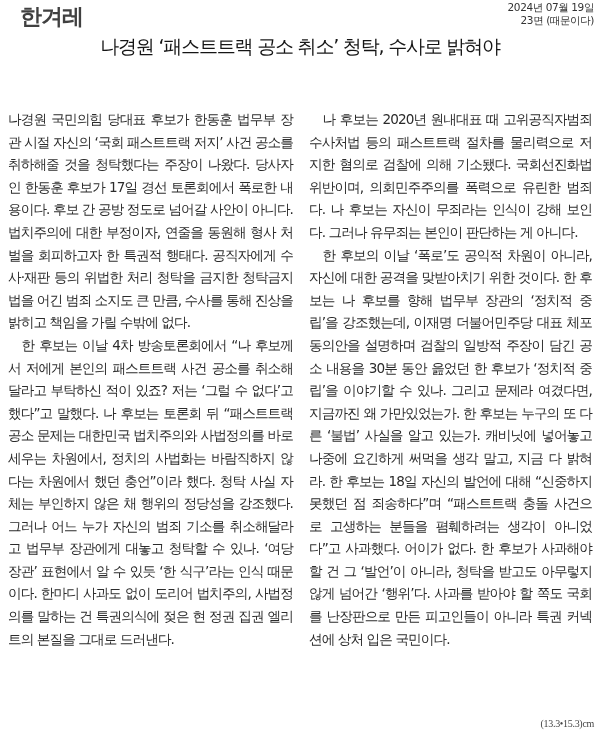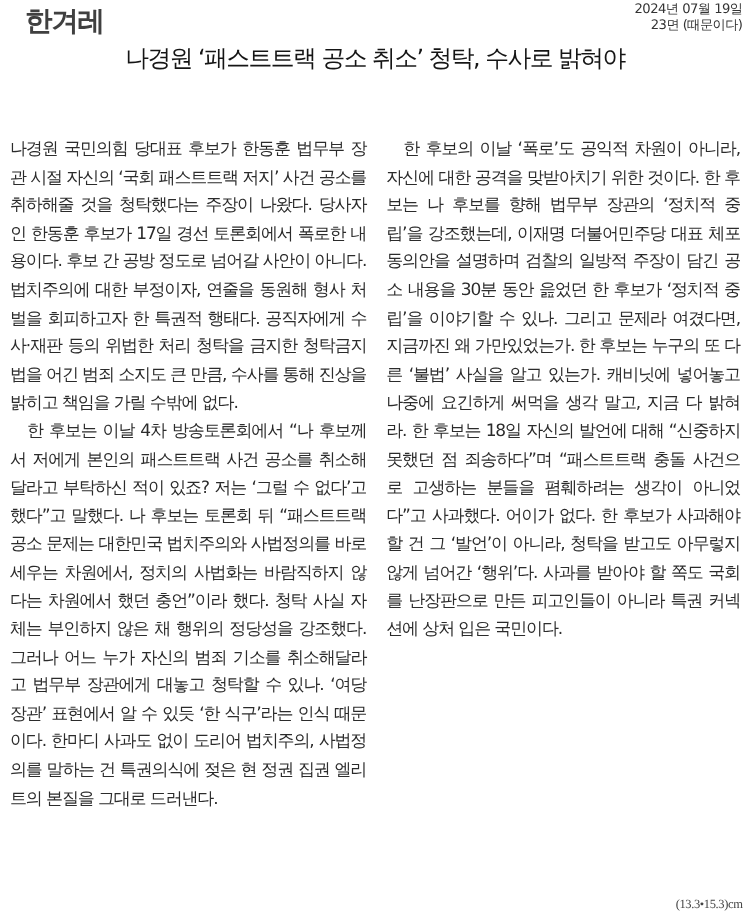--- a/index.html
+++ b/index.html
@@ -25,17 +25,18 @@
   </div>
 
   <h1 class="headline" style="margin:0;font-weight:normal;">나경원 ‘패스트트랙 공소 취소’ 청탁, 수사로 밝혀야</h1>
 
   <div class="col left">
     <p class="first">나경원 국민의힘 당대표 후보가 한동훈 법무부 장관 시절 자신의 ‘국회 패스트트랙 저지’ 사건 공소를 취하해줄 것을 청탁했다는 주장이 나왔다. 당사자인 한동훈 후보가 17일 경선 토론회에서 폭로한 내용이다. 후보 간 공방 정도로 넘어갈 사안이 아니다. 법치주의에 대한 부정이자, 연줄을 동원해 형사 처벌을 회피하고자 한 특권적 행태다. 공직자에게 수사·재판 등의 위법한 처리 청탁을 금지한 청탁금지법을 어긴 범죄 소지도 큰 만큼, 수사를 통해 진상을 밝히고 책임을 가릴 수밖에 없다.</p>
     <p>한 후보는 이날 4차 방송토론회에서 “나 후보께서 저에게 본인의 패스트트랙 사건 공소를 취소해달라고 부탁하신 적이 있죠? 저는 ‘그럴 수 없다’고 했다”고 말했다. 나 후보는 토론회 뒤 “패스트트랙 공소 문제는 대한민국 법치주의와 사법정의를 바로 세우는 차원에서, 정치의 사법화는 바람직하지 않다는 차원에서 했던 충언”이라 했다. 청탁 사실 자체는 부인하지 않은 채 행위의 정당성을 강조했다. 그러나 어느 누가 자신의 범죄 기소를 취소해달라고 법무부 장관에게 대놓고 청탁할 수 있나. ‘여당 장관’ 표현에서 알 수 있듯 ‘한 식구’라는 인식 때문이다. 한마디 사과도 없이 도리어 법치주의, 사법정의를 말하는 건 특권의식에 젖은 현 정권 집권 엘리트의 본질을 그대로 드러낸다.</p>
   </div>
 
   <div class="col right">
+    <p>나 후보는 2020년 원내대표 때 고위공직자범죄수사처법 등의 패스트트랙 절차를 물리력으로 저지한 혐의로 검찰에 의해 기소됐다. 국회선진화법 위반이며, 의회민주주의를 폭력으로 유린한 범죄다. 나 후보는 자신이 무죄라는 인식이 강해 보인다. 그러나 유무죄는 본인이 판단하는 게 아니다.</p>
     <p>한 후보의 이날 ‘폭로’도 공익적 차원이 아니라, 자신에 대한 공격을 맞받아치기 위한 것이다. 한 후보는 나 후보를 향해 법무부 장관의 ‘정치적 중립’을 강조했는데, 이재명 더불어민주당 대표 체포동의안을 설명하며 검찰의 일방적 주장이 담긴 공소 내용을 30분 동안 읊었던 한 후보가 ‘정치적 중립’을 이야기할 수 있나. 그리고 문제라 여겼다면, 지금까진 왜 가만있었는가. 한 후보는 누구의 또 다른 ‘불법’ 사실을 알고 있는가. 캐비닛에 넣어놓고 나중에 요긴하게 써먹을 생각 말고, 지금 다 밝혀라. 한 후보는 18일 자신의 발언에 대해 “신중하지 못했던 점 죄송하다”며 “패스트트랙 충돌 사건으로 고생하는 분들을 폄훼하려는 생각이 아니었다”고 사과했다. 어이가 없다. 한 후보가 사과해야 할 건 그 ‘발언’이 아니라, 청탁을 받고도 아무렇지 않게 넘어간 ‘행위’다. 사과를 받아야 할 쪽도 국회를 난장판으로 만든 피고인들이 아니라 특권 커넥션에 상처 입은 국민이다.</p>
   </div>
 
   <div class="size">(13.3•15.3)cm</div>
 </div>
 
 </body></html>

